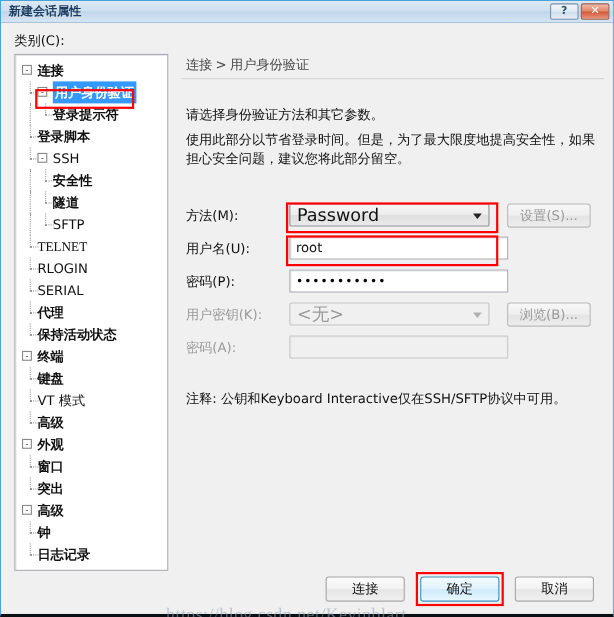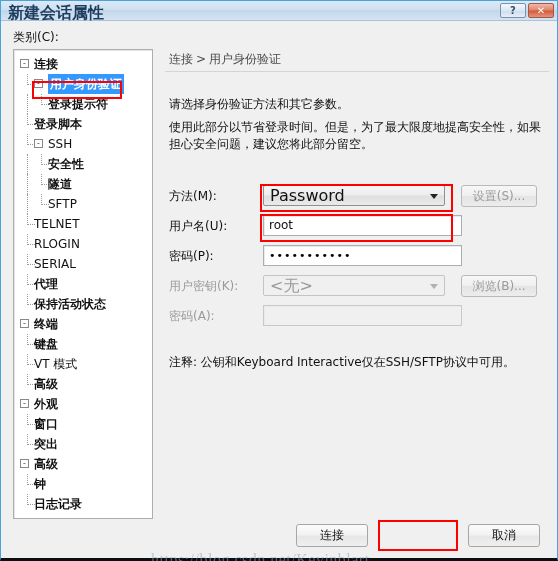--- a/index.html
+++ b/index.html
@@ -18,21 +18,21 @@
     border-bottom:3px solid #0a0f14;
   }
   
   .titlebar{
     position:absolute;left:0;top:0;right:0;height:19px;
     background:linear-gradient(to bottom,#dce9f5 0%,#cfe0f0 45%,#c2d7ea 50%,#d4e4f3 100%);
     border-bottom:1px solid #a8c4dd;
   }
   .title-text{
     position:absolute;left:7px;top:2px;
-    font-size:16px;font-weight:bold;color:#1d3c5e;
+    font-size:11px;font-weight:bold;color:#1d3c5e;
     white-space:nowrap;
   }
   .tb-buttons{position:absolute;right:3px;top:2px;display:flex;gap:2px;}
   .tb-btn{
     width:26px;height:15px;box-sizing:border-box;
     border:1px solid #7a93ad;border-radius:2px;
     background:linear-gradient(to bottom,#f4f8fc 0%,#dce7f2 50%,#cbdcec 51%,#e6eef7 100%);
     display:flex;align-items:center;justify-content:center;
     font-size:10px;color:#33516e;font-weight:bold;line-height:1;
   }
@@ -201,21 +201,21 @@
             <span class="vline" style="left: 11px; top: 0px; height: 20px;"></span>
             <span class="lbl" style="left: 32px;">隧道</span>
           </div>
           <div class="node" style="height: 20px;">
             <span class="elbow" style="left: 25px; top: 0px; width: 7px; height: 10px;"></span>
             <span class="vline" style="left: 11px; top: 0px; height: 20px;"></span>
             <span class="lbl" style="left: 32px;">SFTP</span>
           </div>
           <div class="node" style="height: 20px;">
             <span class="elbow" style="left: 11px; top: 0px; width: 7px; height: 10px;"></span>
-            <span class="lbl" style="left: 18px;">TELNET</span>
+            <span class="lbl" style="left: 18px; font-family: Liberation Serif, serif;">TELNET</span>
           </div>
           <div class="node" style="height: 20px;">
             <span class="elbow" style="left: 11px; top: 0px; width: 7px; height: 10px;"></span>
             <span class="lbl" style="left: 18px;">RLOGIN</span>
           </div>
           <div class="node" style="height: 20px;">
             <span class="elbow" style="left: 11px; top: 0px; width: 7px; height: 10px;"></span>
             <span class="lbl" style="left: 18px;">SERIAL</span>
           </div>
           <div class="node bold" style="height: 20px;">
@@ -314,18 +314,19 @@
         <div class="tinput disabled"></div>
       </div>
 
       <div class="note">注释: 公钥和Keyboard Interactive仅在SSH/SFTP协议中可用。</div>
     </div>
 
     <div class="redbox" style="left:259px;top:163px;width:193px;height:28px;"></div>
     <div class="redbox" style="left:259px;top:193px;width:193px;height:28px;"></div>
 
     <div class="btn" style="left:295px;top:503px;">连接</div>
+    <div class="btn primary" style="left:381px;top:503px;">确定</div>
     <div class="btn" style="left:467px;top:503px;">取消</div>
     <div class="redbox" style="left:377px;top:499px;width:80px;height:31px;"></div>
 
     <div class="watermark">https://blog.csdn.net/Kevinblart</div>
   </div>
 </div>
 
 </body></html>

